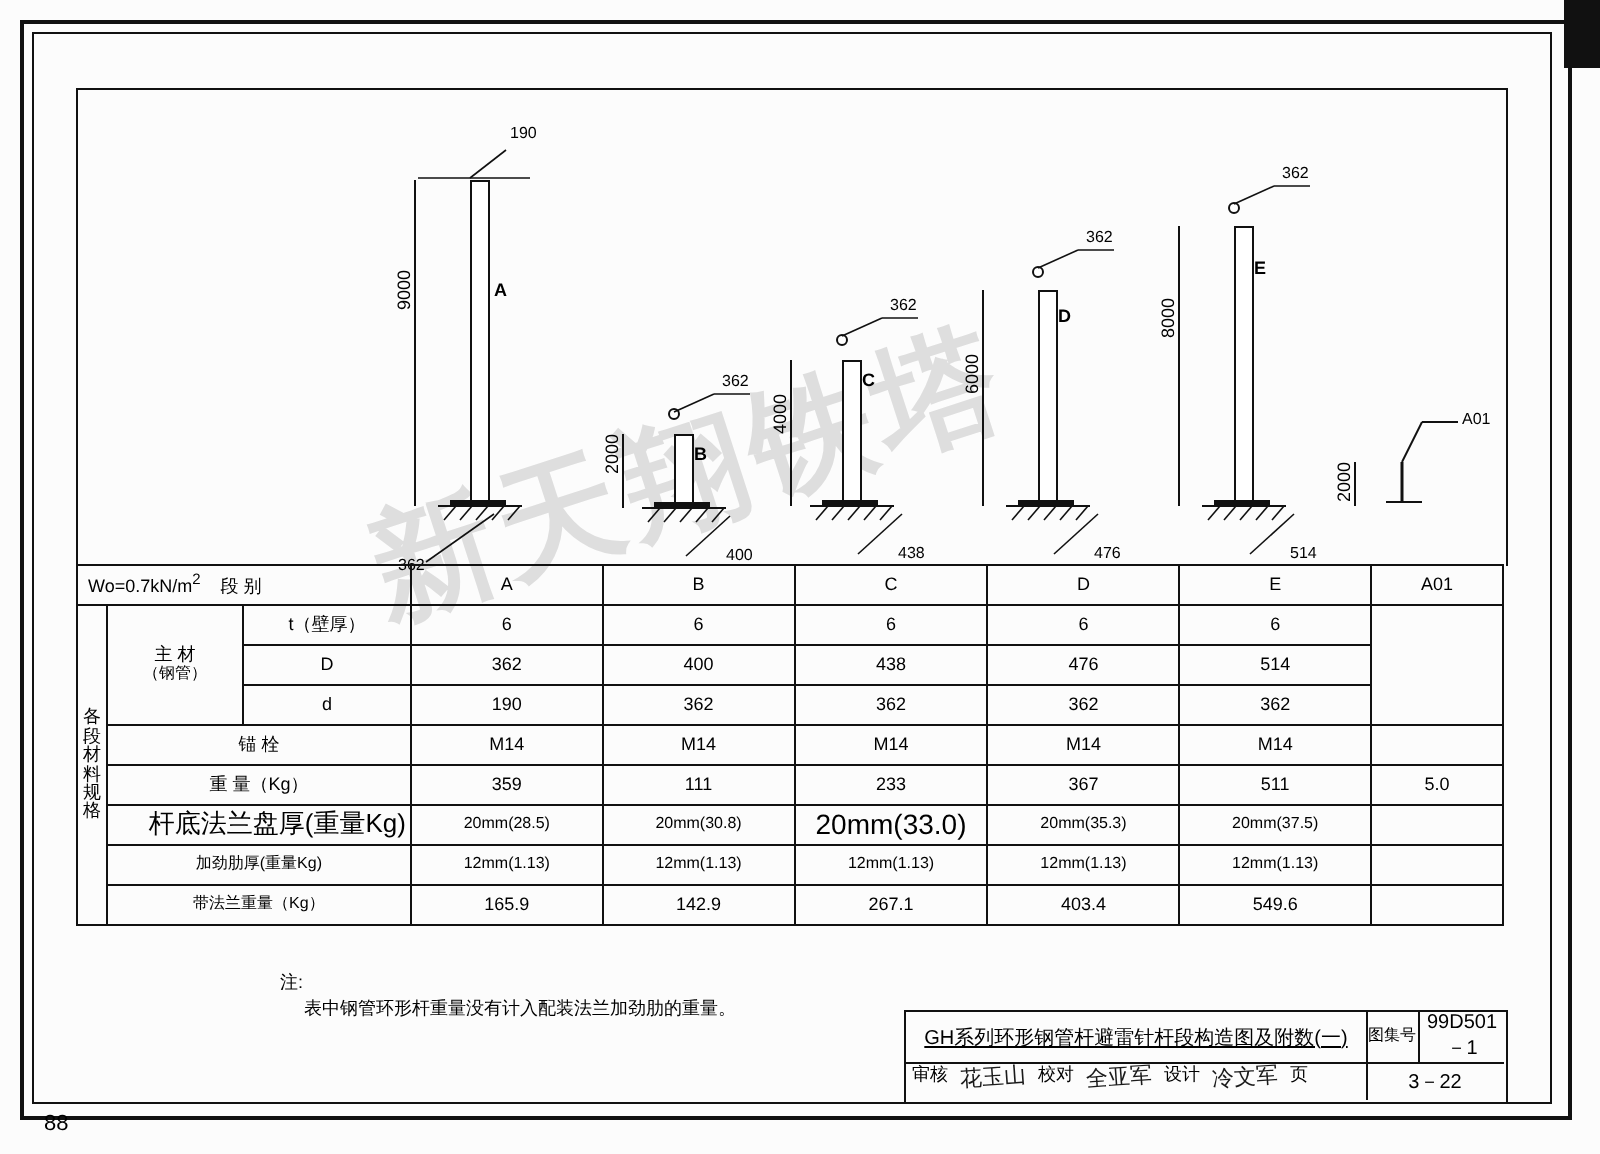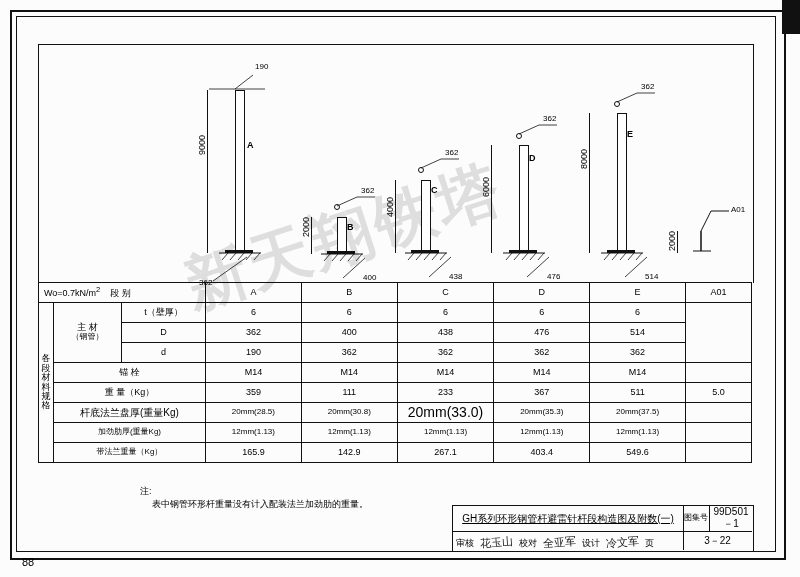--- a/index.html
+++ b/index.html
@@ -78,21 +78,21 @@
     position:absolute;left:230px;top:0;width:69px;height:25px;
     border-bottom:1px solid #111;
     display:flex;align-items:center;
     font-size:9px;
   }
   .tb-imgnum .lbl{width:26px;text-align:center;line-height:1.05;font-size:8px;}
   .tb-imgnum .val{flex:1;text-align:center;border-left:1px solid #111;height:100%;display:flex;align-items:center;justify-content:center;font-size:10px;}
   .tb-row2{
     position:absolute;left:0;top:25px;width:230px;height:19px;
     border-right:1px solid #111;
-    display:flex;align-items:flex-end;font-size:9px;
+    display:flex;align-items:flex-start;font-size:9px;
   }
   .tb-row2 .seg{padding:0 3px;display:flex;align-items:center;white-space:nowrap;}
   .tb-page{
     position:absolute;left:230px;top:25px;width:69px;height:19px;
     display:flex;align-items:center;justify-content:center;font-size:10px;
   }
   .page-num{
     position:absolute;left:22px;top:556px;font-size:11px;
   }
   
@@ -356,21 +356,21 @@
         <td colspan="2">重  量（Kg）</td>
         <td>359</td>
         <td>111</td>
         <td>233</td>
         <td>367</td>
         <td>511</td>
         <td>5.0</td>
       </tr>
 
       <tr>
-        <td colspan="2" style="font-size:10px;">杆底法兰盘厚(重量Kg)</td>
+        <td colspan="2" style="font-size:13px;text-align:right;">杆底法兰盘厚(重量Kg)</td>
         <td style="font-size:8px;">20mm(28.5)</td>
         <td style="font-size:8px;">20mm(30.8)</td>
         <td style="font-size:14px;">20mm(33.0)</td>
         <td style="font-size:8px;">20mm(35.3)</td>
         <td style="font-size:8px;">20mm(37.5)</td>
         <td></td>
       </tr>
 
       <tr>
         <td colspan="2" style="font-size:8px;">加劲肋厚(重量Kg)</td>

